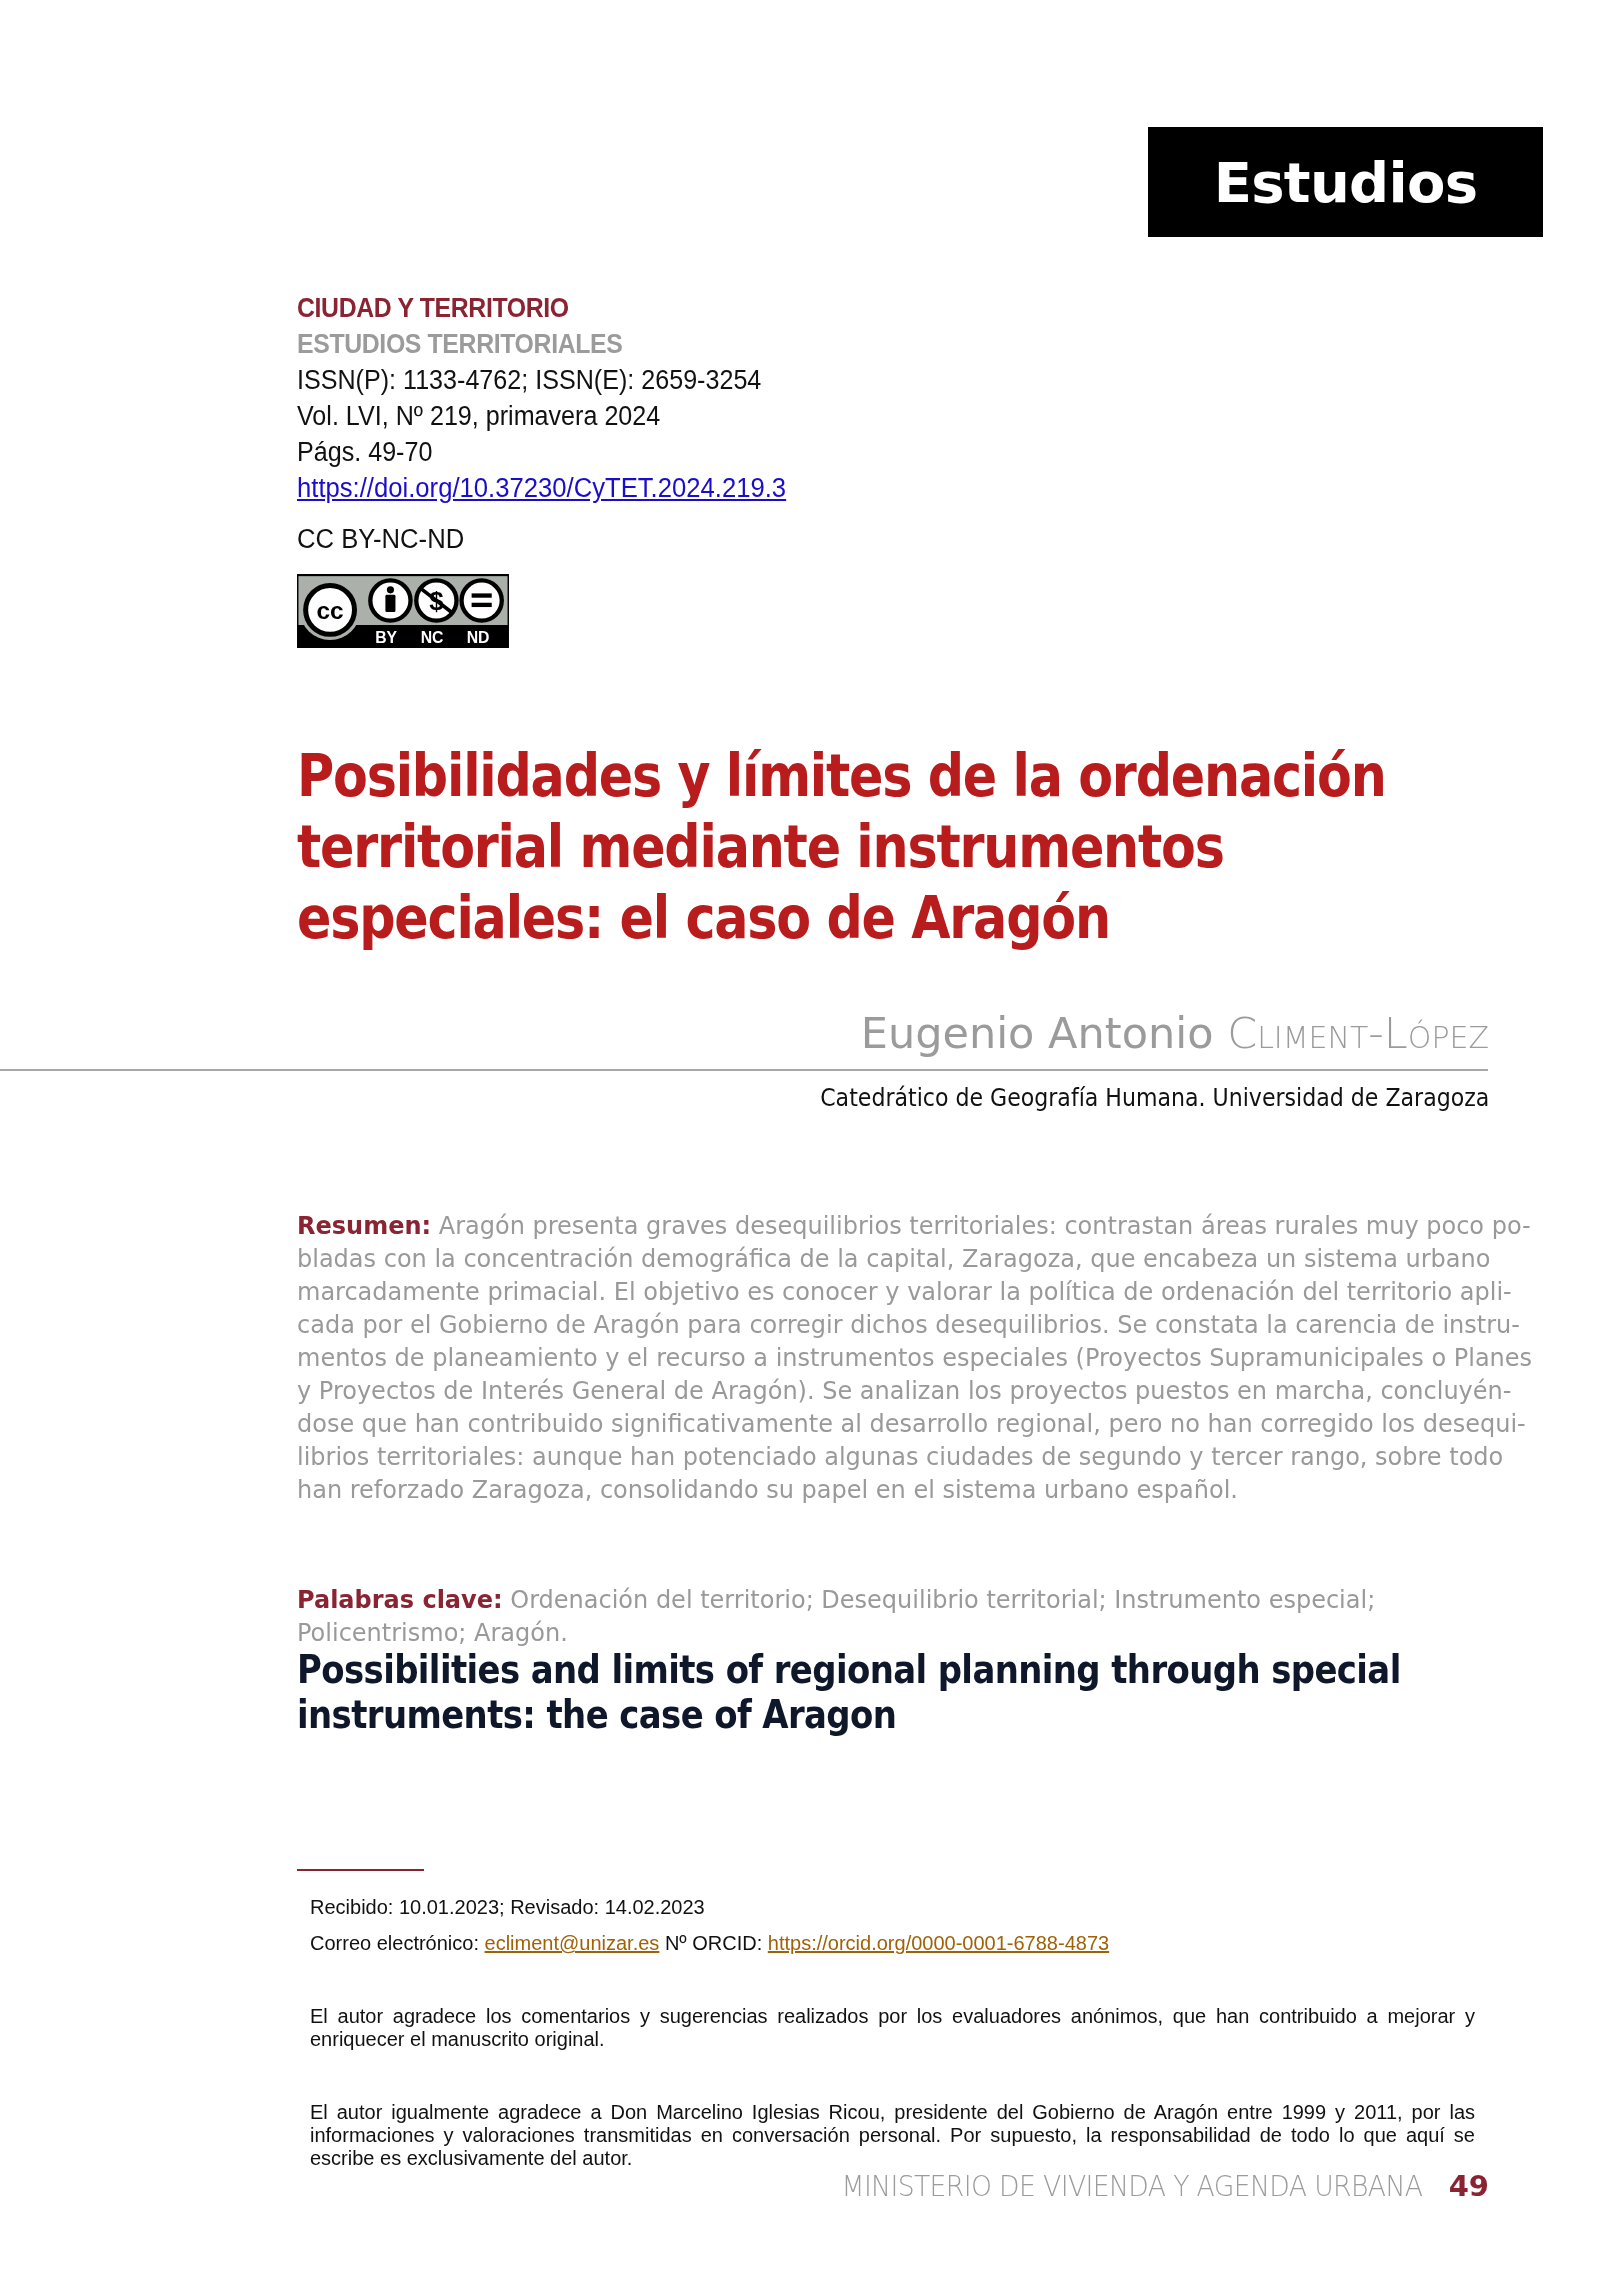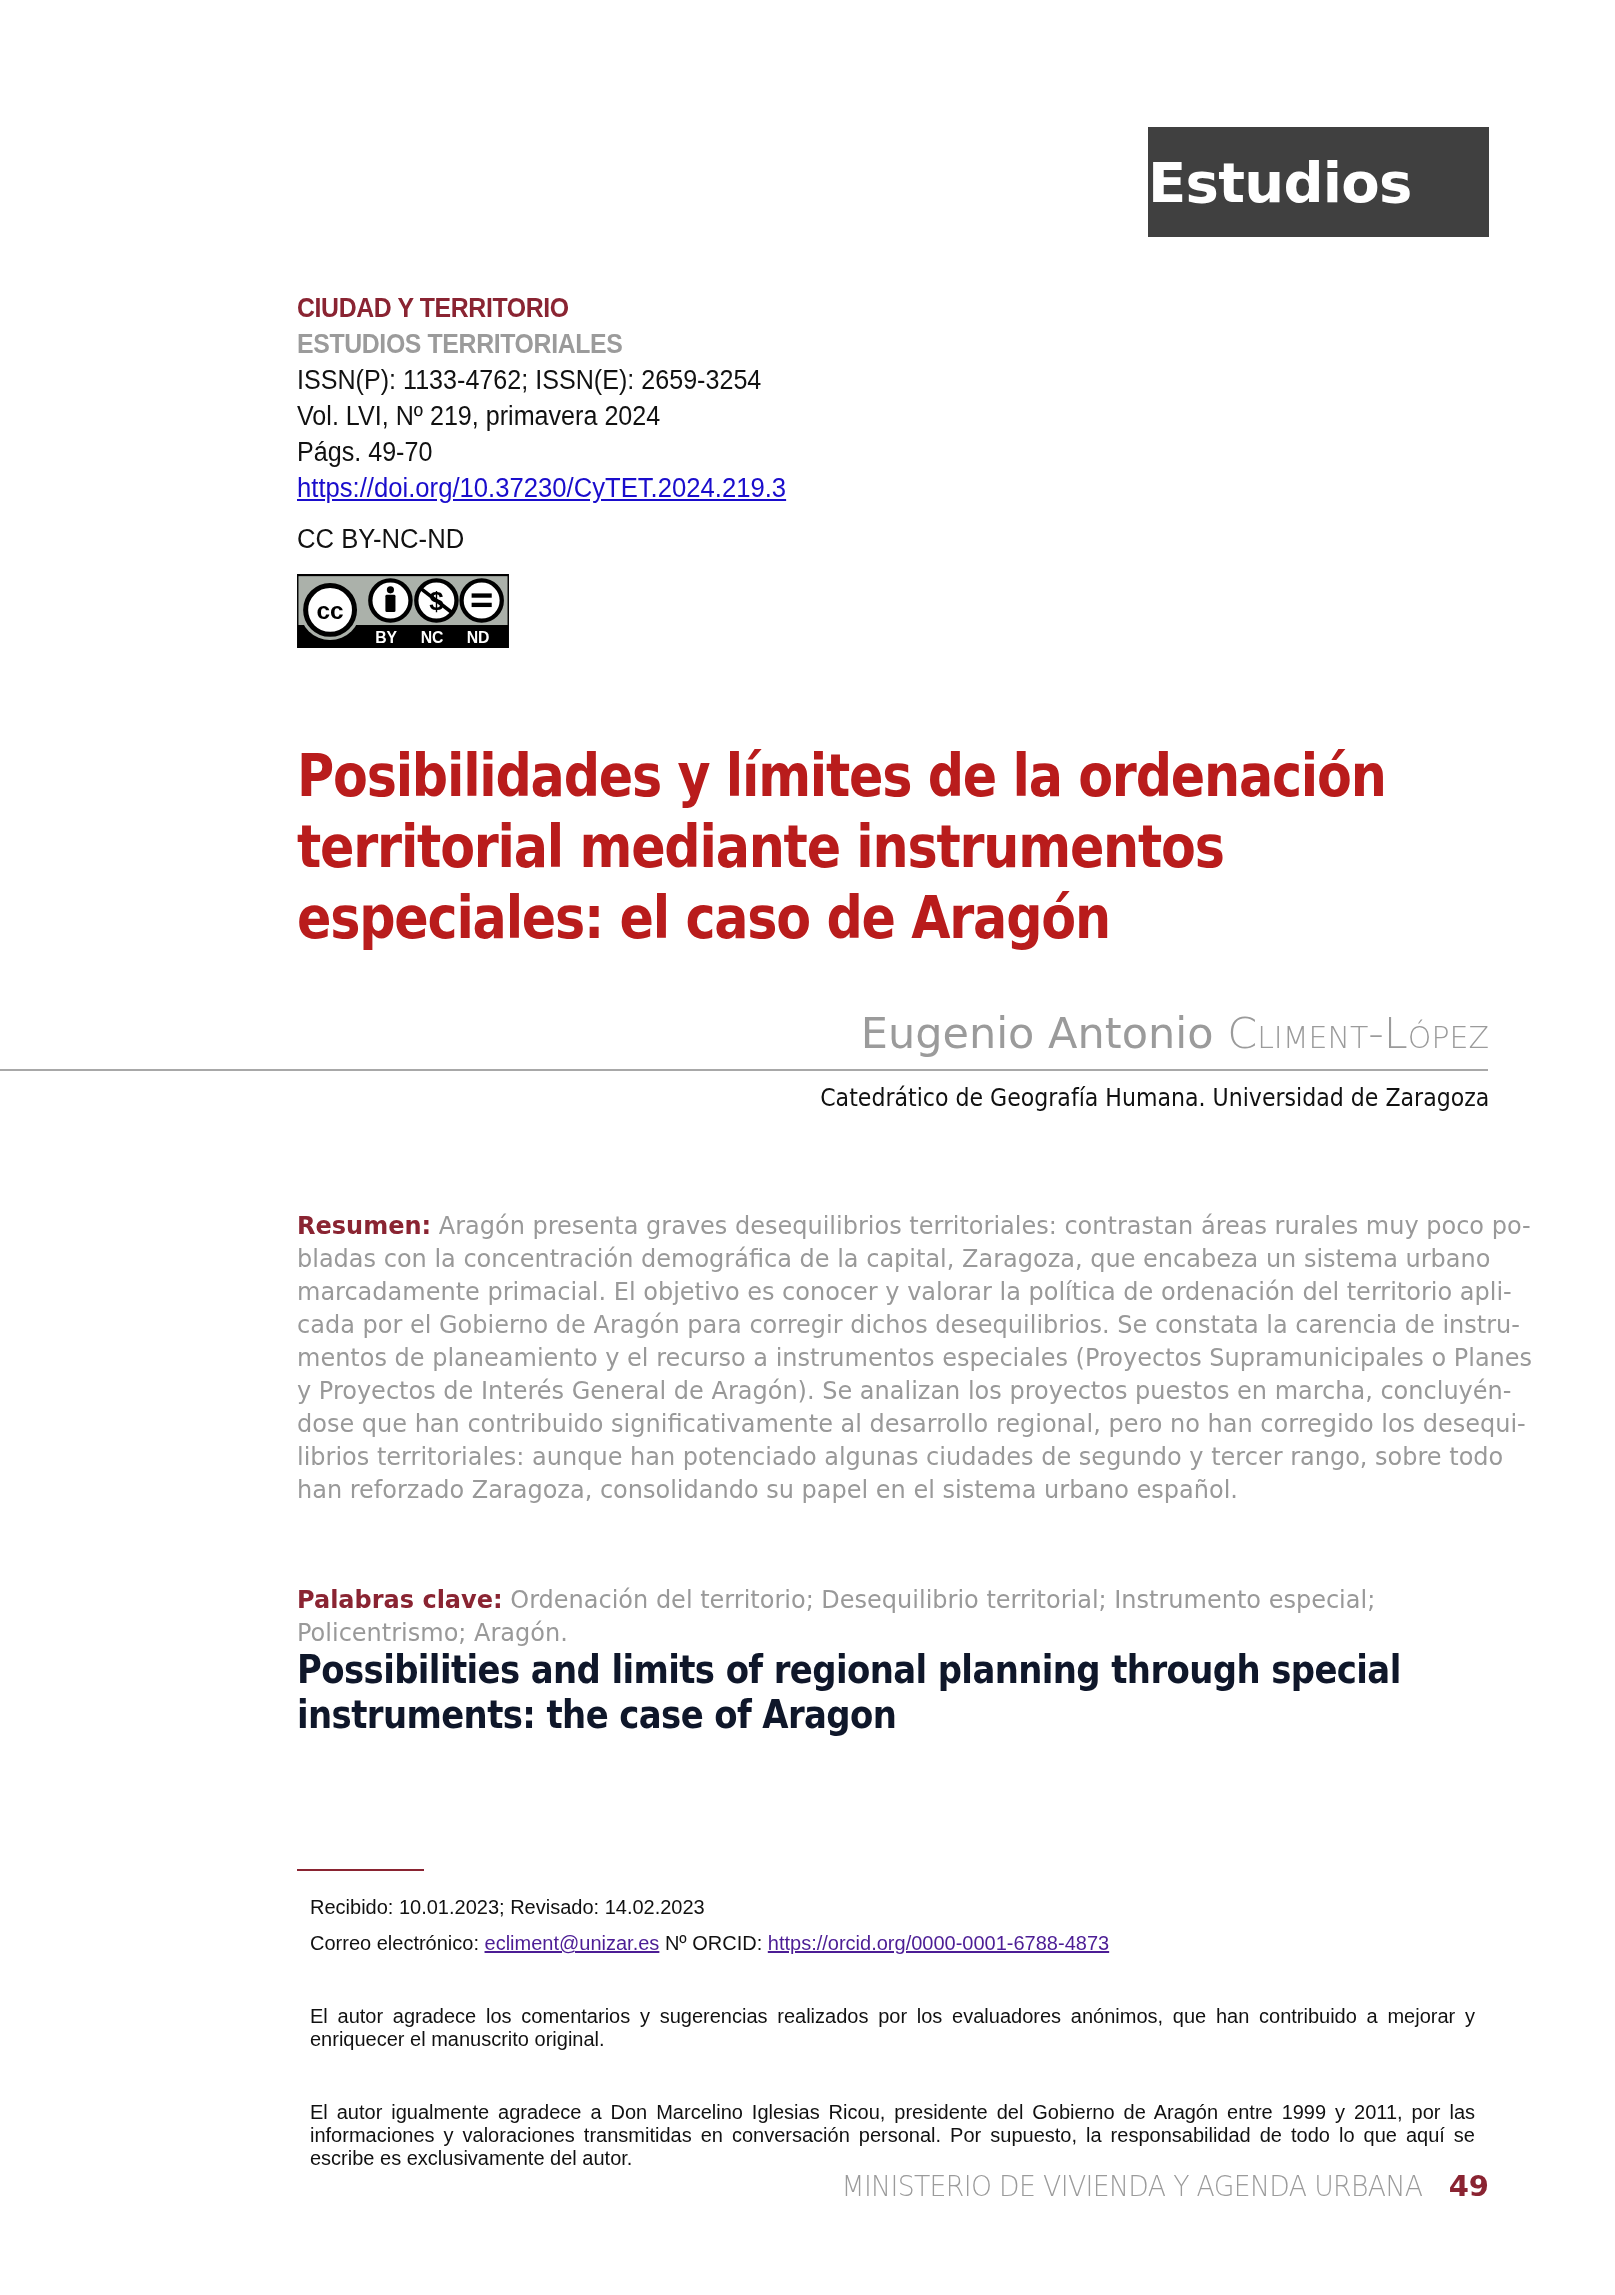--- a/index.html
+++ b/index.html
@@ -1,23 +1,23 @@
 <!DOCTYPE html>
 <html style="font-size:11.5px"><head>
 <meta charset="utf-8">
 <style>
   html, body { margin: 0; padding: 0; background: #ffffff; }
   body { width: 1616px; height: 2295px; position: relative; overflow: hidden; }
   .page { position: absolute; left: 0; top: 0; width: 1616px; height: 2295px; background: #ffffff; }
 
   .section-banner {
-    position: absolute; left: 1148px; top: 127px; width: 341px; height: 110px;
-    background: #404040; color: #ffffff;
+    position: absolute; left: 1148px; top: 127px; width: 395px; height: 110px;
+    background: #000000; color: #ffffff;
     font-family: "DejaVu Sans", sans-serif; font-weight: bold; font-size: 56px;
-    display: flex; align-items: center; justify-content: flex-start; letter-spacing: -0.7px;
+    display: flex; align-items: center; justify-content: center; letter-spacing: -0.7px;
   }
 
   .journal { position: absolute; left: 297px; top: 290px; width: 720px; }
   .journal .line { font-family: "Liberation Sans", sans-serif; font-size: 27px; line-height: 36px; white-space: nowrap; }
   .journal .title1 { color: #8a2432; font-weight: bold; font-size: 27px; letter-spacing: -0.4px; transform: scaleX(0.92); transform-origin: left; }
   .journal .title2 { color: #9b9b9b; font-weight: bold; font-size: 27px; letter-spacing: -0.4px; transform: scaleX(0.92); transform-origin: left; }
   .journal .meta { color: #111111; font-size: 27px; transform: scaleX(0.93); transform-origin: left; }
   .journal .doi { color: #1a0dcc; text-decoration: underline; font-size: 27px; transform: scaleX(0.95); transform-origin: left; }
 
   .license-label { position: absolute; left: 297px; top: 524px; font-family: "Liberation Sans", sans-serif; font-size: 27px; color: #111; transform: scaleX(0.95); transform-origin: left; }
@@ -62,21 +62,21 @@
     position: absolute; left: 297px; top: 1647px; width: 1195px;
     font-family: "DejaVu Sans", sans-serif; font-weight: bold; color: #0f172a;
     font-size: 39px; line-height: 45px; letter-spacing: -0.7px;
   }
   .en-title span { display: block; white-space: nowrap; transform: scaleX(0.87); transform-origin: left; }
 
   .fn-rule { position: absolute; left: 297px; top: 1869px; width: 127px; height: 2.2px; background: #8a2432; }
   .footnotes { position: absolute; left: 297px; top: 1883px; width: 1191px; font-family: "Liberation Sans", sans-serif; font-size: 20px; line-height: 23.4px; color: #111; }
   .footnotes .fn { margin: 13px; }
   .footnotes .gap { height: 23px; }
-  .footnotes a { color: #4c1d95; text-decoration: underline; }
+  .footnotes a { color: #a16207; text-decoration: underline; }
   .footnotes .just { text-align: justify; }
 
   .page-footer {
     position: absolute; right: 127px; top: 2169px; white-space: nowrap;
     font-family: "DejaVu Sans", sans-serif; font-size: 29px; color: #9b9b9b; display: flex; align-items: baseline; gap: 26px;
   }
   .page-footer .publisher { font-weight: 300; letter-spacing: -0.7px; transform: scaleX(0.92); transform-origin: right; }
   .page-footer .page-number { color: #8a2432; font-weight: bold; font-size: 29px; }
 </style>
 </head>

